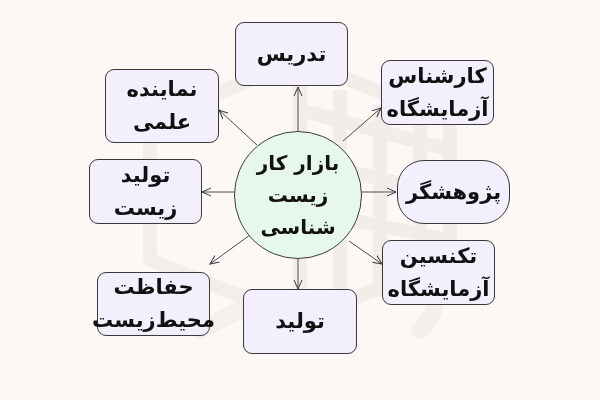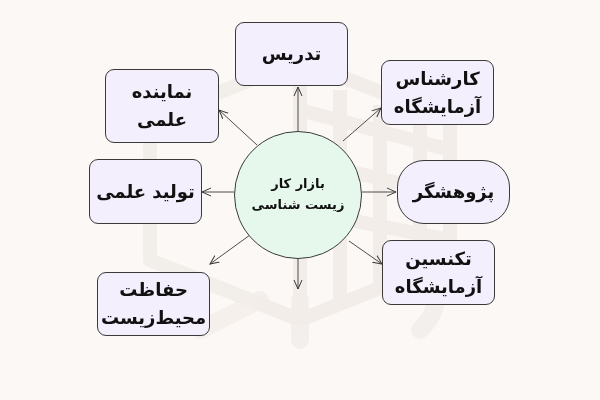--- a/index.html
+++ b/index.html
@@ -16,38 +16,38 @@
       position: absolute;
       box-sizing: border-box;
       background: #f4effd;
       border: 1.3px solid #3a3a3a;
       border-radius: 9px;
       display: flex; flex-direction: column;
       align-items: center; justify-content: center;
       text-align: center;
       direction: rtl;
       color: #111;
-      font-size: 18px;
+      font-size: 21px;
       font-weight: bold;
       line-height: 1.55;
     }
     .box span { display: block; }
     .center {
       position: absolute;
       left: 234px; top: 131px;
       width: 128px; height: 128px;
       border-radius: 50%;
       box-sizing: border-box;
       background: #e6f8ec;
       border: 1.3px solid #3a3a3a;
       display: flex; flex-direction: column;
       align-items: center; justify-content: center;
       direction: rtl; text-align: center;
       color: #111;
-      font-size: 13px; font-weight: bold; line-height: 1.6;
+      font-size: 20px; font-weight: bold; line-height: 1.6;
     }
     .center span { display: block; }
   </style>
 </head>
 <body>
 
 <div class="canvas">
 
   <svg class="watermark" viewBox="0 0 600 400">
     <g fill="none" stroke="#f1ece8" stroke-width="14" stroke-linejoin="round" opacity="0.9">
@@ -97,27 +97,30 @@
 
   <div class="box" style="left:397px; top:160px; width:113px; height:64px;border-radius:27px;">
     <span>پژوهشگر</span>
   </div>
 
   <div class="box" style="left:382px; top:240px; width:113px; height:65px;">
     <span>تکنسین</span>
     <span>آزمایشگاه</span>
   </div>
 
+  <div class="box" style="left:243px; top:289px; width:114px; height:65px;">
+    <span>تولید</span>
+  </div>
 
   <div class="box" style="left:97px; top:250px; width:113px; height:64px;margin-top:22px;">
     <span>حفاظت</span>
     <span>محیط‌زیست</span>
   </div>
 
   <div class="box" style="left:89px; top:159px; width:113px; height:65px;">
-    <span>تولید علمی</span>
+    <span>تولید زیست</span>
   </div>
 
   <div class="box" style="left:105px; top:69px; width:114px; height:74px;">
     <span>نماینده علمی</span>
   </div>
 
 </div>
 
 </body></html>

